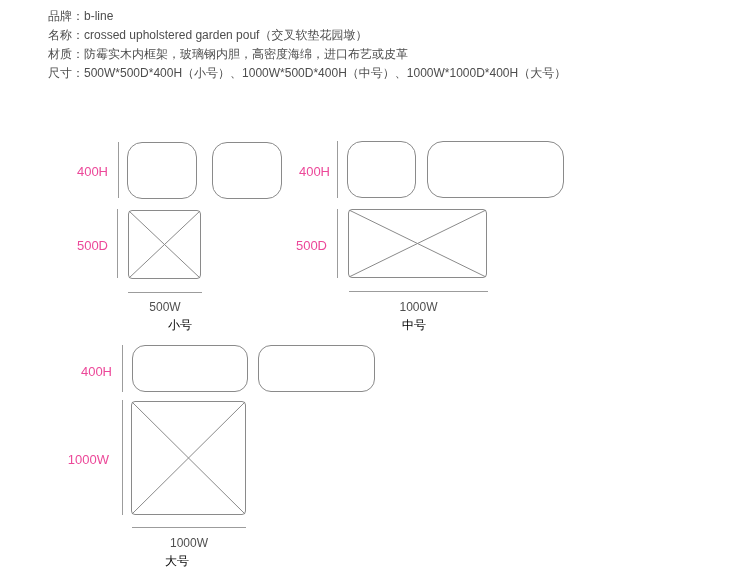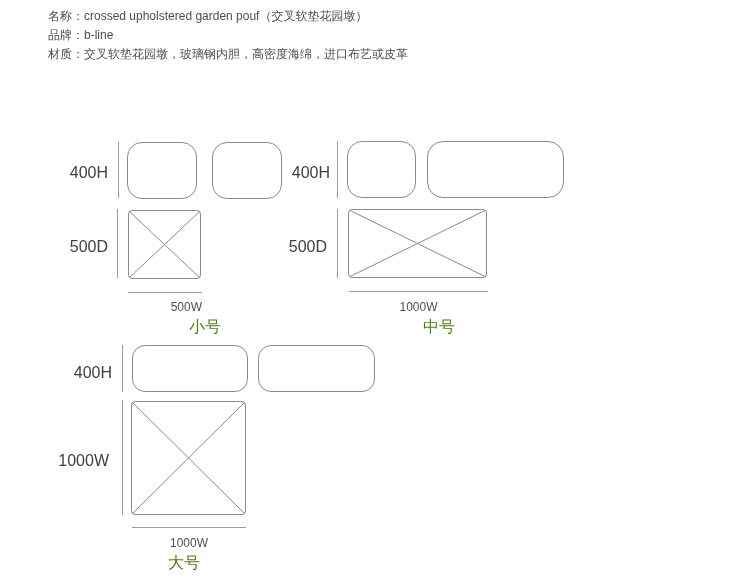--- a/index.html
+++ b/index.html
@@ -3,59 +3,60 @@
 <meta charset="utf-8">
 <style>
   html,body { margin:0; padding:0; background:#fff; }
   .page {
     position:relative; width:750px; height:582px; background:#ffffff;
     font-family:"Liberation Sans","DejaVu Sans",sans-serif;
     color:#4d4d4d; overflow:hidden;
   }
   .info { position:absolute; left:48px; top:7px; font-size:12px; line-height:19px; }
   .info div { white-space:nowrap; }
-  .dim-label { position:absolute; font-size:16px; color:#404040; text-align:right; width:70px; white-space:nowrap; }
+  .dim-label { position:absolute; font-size:13px; color:#ec4899; text-align:right; width:70px; white-space:nowrap; }
   .w-label   { position:absolute; font-size:12px; color:#4f4f4f; text-align:center; white-space:nowrap; }
-  .size-name { position:absolute; font-size:16px; color:#4d7c0f; text-align:center; width:74px; white-space:nowrap; }
+  .size-name { position:absolute; font-size:12px; color:#000000; width:74px; white-space:nowrap; }
   .vline { position:absolute; width:1px; background:#9c9c9c; }
   .hline { position:absolute; height:1px; background:#9c9c9c; }
   .pouf  { position:absolute; border:1px solid #8a8a8a; background:#fff; box-sizing:border-box; }
   .crossbox { position:absolute; border:1px solid #8a8a8a; border-radius:4px; background:#fff; box-sizing:border-box; }
   .crossbox svg { display:block; width:100%; height:100%; }
   .crossbox line { stroke:#8a8a8a; stroke-width:1; }
   .r15 { border-radius:15px; }
   .r16 { border-radius:16px; }
   .r13 { border-radius:13px; }
 </style>
 </head>
 <body>
 
 <div class="page">
 
   <div class="info">
+    <div>品牌：b-line</div>
     <div>名称：crossed upholstered garden pouf（交叉软垫花园墩）</div>
-    <div>品牌：b-line</div>
-    <div>材质：交叉软垫花园墩，玻璃钢内胆，高密度海绵，进口布艺或皮革</div>
+    <div>材质：防霉实木内框架，玻璃钢内胆，高密度海绵，进口布艺或皮革</div>
+    <div>尺寸：500W*500D*400H（小号）、1000W*500D*400H（中号）、1000W*1000D*400H（大号）</div>
   </div>
 
   <div class="dim-label" style="left:38px; top:164px;">400H</div>
   <div class="vline" style="left:118px; top:142px; height:56px;"></div>
   <div class="pouf r15" style="left:127px; top:142px; width:70px; height:57px;"></div>
   <div class="pouf r15" style="left:212px; top:142px; width:70px; height:57px;"></div>
 
   <div class="dim-label" style="left:38px; top:238px;">500D</div>
   <div class="vline" style="left:117px; top:209px; height:69px;"></div>
   <div class="crossbox" style="left:128px; top:210px; width:73px; height:69px;">
     <svg viewBox="0 0 100 100" preserveAspectRatio="none">
       <line x1="0" y1="0" x2="100" y2="100" vector-effect="non-scaling-stroke"></line>
       <line x1="100" y1="0" x2="0" y2="100" vector-effect="non-scaling-stroke"></line>
     </svg>
   </div>
   <div class="hline" style="left:128px; top:292px; width:74px;"></div>
-  <div class="w-label" style="left:128px; top:300px; width:74px;text-align:right;">500W</div>
+  <div class="w-label" style="left:128px; top:300px; width:74px;">500W</div>
   <div class="size-name" style="left:168px; top:317px;">小号</div>
 
   <div class="dim-label" style="left:260px; top:164px;">400H</div>
   <div class="vline" style="left:337px; top:141px; height:57px;"></div>
   <div class="pouf r15" style="left:347px; top:141px; width:69px; height:57px;"></div>
   <div class="pouf r16" style="left:427px; top:141px; width:137px; height:57px;"></div>
 
   <div class="dim-label" style="left:257px; top:238px;">500D</div>
   <div class="vline" style="left:337px; top:209px; height:69px;"></div>
   <div class="crossbox" style="left:348px; top:209px; width:139px; height:69px;">
@@ -76,15 +77,15 @@
   <div class="dim-label" style="left:39px; top:452px;">1000W</div>
   <div class="vline" style="left:122px; top:400px; height:115px;"></div>
   <div class="crossbox" style="left:131px; top:401px; width:115px; height:114px;">
     <svg viewBox="0 0 100 100" preserveAspectRatio="none">
       <line x1="0" y1="0" x2="100" y2="100" vector-effect="non-scaling-stroke"></line>
       <line x1="100" y1="0" x2="0" y2="100" vector-effect="non-scaling-stroke"></line>
     </svg>
   </div>
   <div class="hline" style="left:132px; top:527px; width:114px;"></div>
   <div class="w-label" style="left:132px; top:536px; width:114px;">1000W</div>
-  <div class="size-name" style="left:147px; top:553px;">大号</div>
+  <div class="size-name" style="left:165px; top:553px;">大号</div>
 
 </div>
 
 </body></html>

